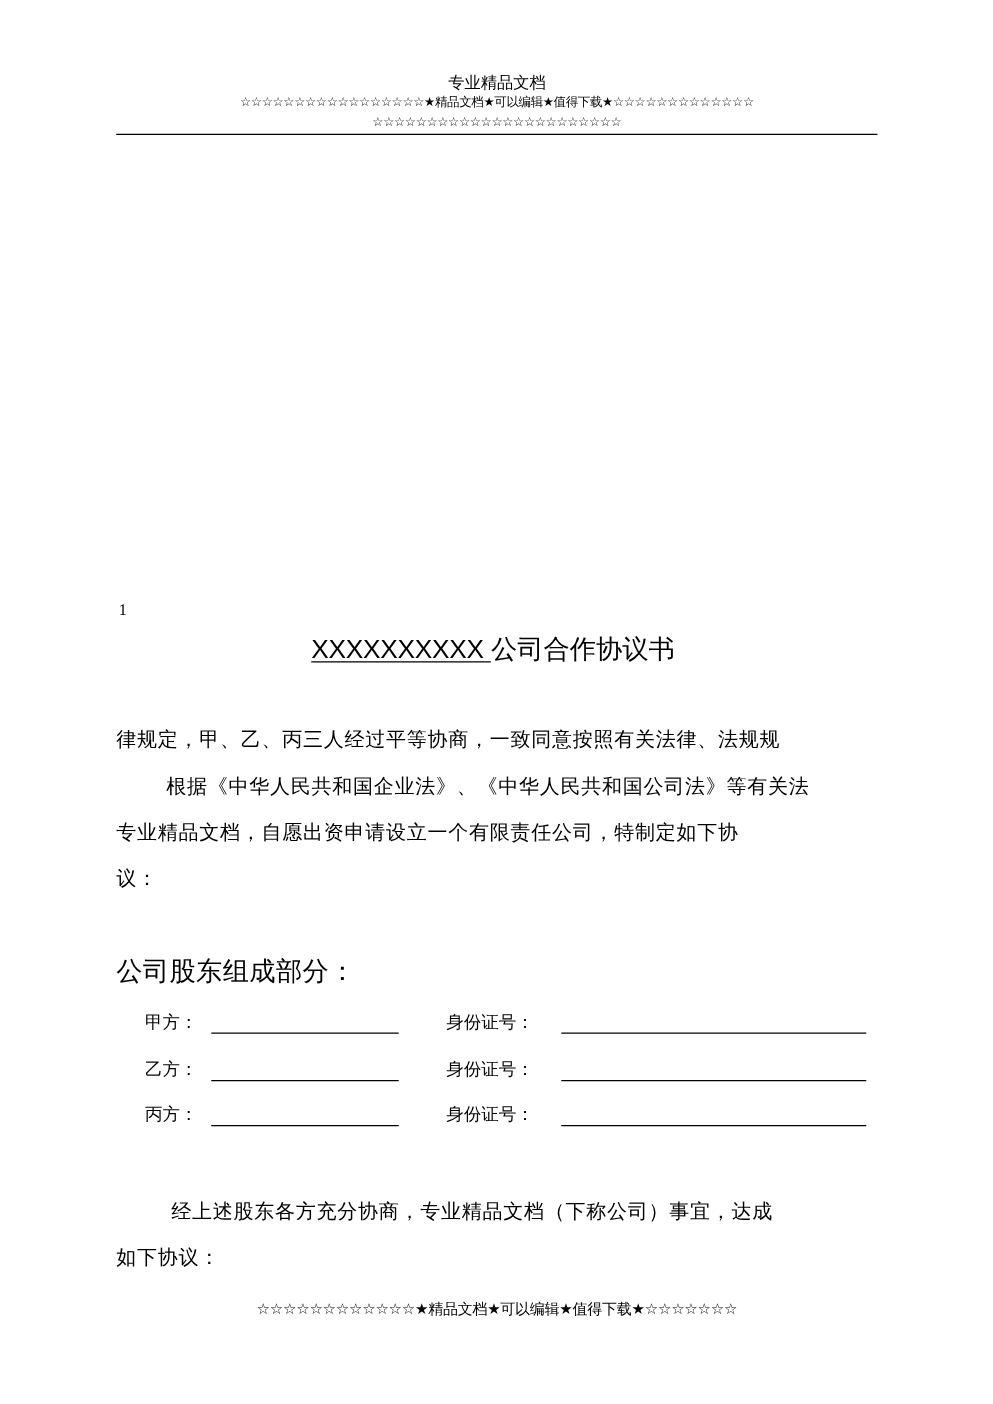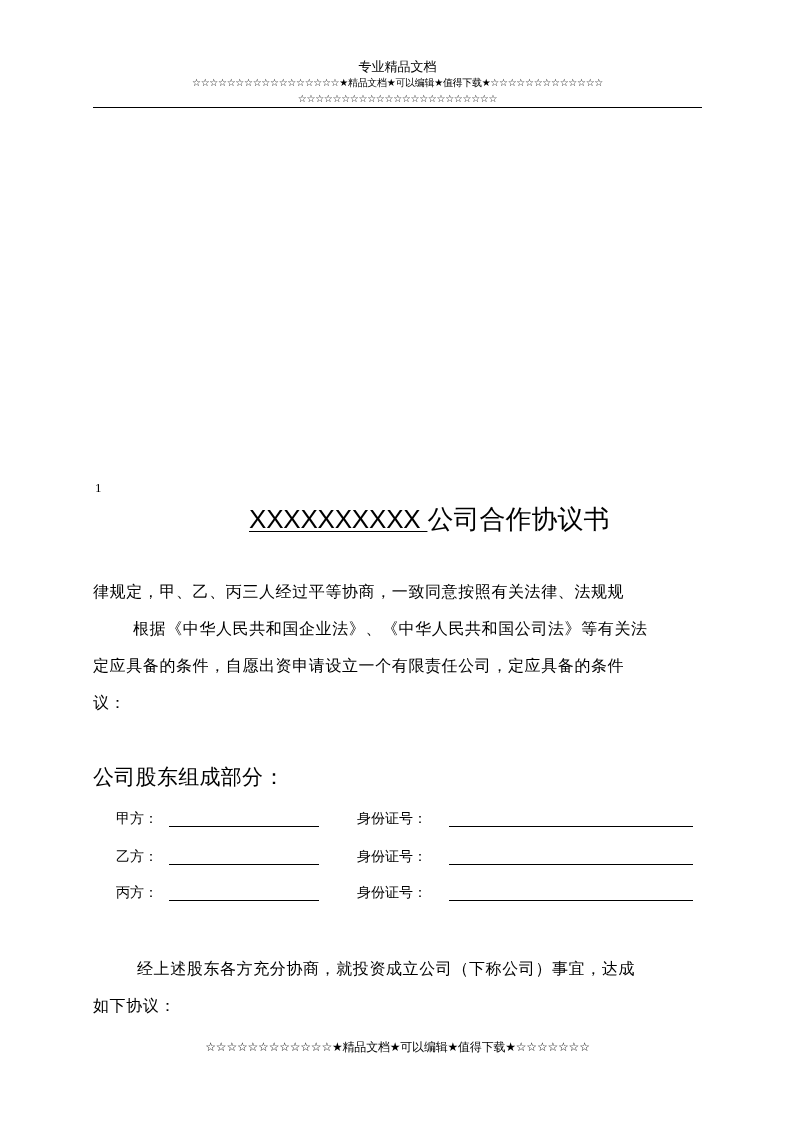--- a/index.html
+++ b/index.html
@@ -50,21 +50,21 @@
       top: 480px;
       font-family: "Liberation Serif", "DejaVu Serif", serif;
       font-size: 13px;
       line-height: 15px;
     }
     
     .doc-title {
       position: absolute;
       left: 249px;
       top: 506px;
-      font-size: 26px;
+      font-size: 21px;
       line-height: 26px;
       white-space: nowrap;
     }
     .doc-title .placeholder {
       text-decoration: underline;
       text-underline-offset: 3px;
       text-decoration-thickness: 1px;
       font-family: "Liberation Sans", "DejaVu Sans", sans-serif;
       letter-spacing: -0.2px;
     }
@@ -157,21 +157,21 @@
 
   <div class="page-num">1</div>
 
   <div class="doc-title">
     <span class="placeholder">XXXXXXXXXX </span><span>公司合作协议书</span>
   </div>
 
   <div class="para para-intro" style="text-indent:0;">
     <span class="line">律规定，甲、乙、丙三人经过平等协商，一致同意按照有关法律、法规规</span>
     <span class="line first">根据《中华人民共和国企业法》、《中华人民共和国公司法》等有关法</span>
-    <span class="line">定应具备的条件，自愿出资申请设立一个有限责任公司，定应具备的条件</span>
+    <span class="line">专业精品文档，自愿出资申请设立一个有限责任公司，特制定如下协</span>
     <span class="line">议：</span>
   </div>
 
   <div class="section-heading">公司股东组成部分：</div>
 
   <div class="sh-row row-a">
     <span class="party-label">甲方：</span>
     <span class="party-blank"></span>
     <span class="id-label">身份证号：</span>
     <span class="id-blank"></span>
@@ -185,19 +185,19 @@
   </div>
 
   <div class="sh-row row-c">
     <span class="party-label">丙方：</span>
     <span class="party-blank"></span>
     <span class="id-label">身份证号：</span>
     <span class="id-blank"></span>
   </div>
 
   <div class="para para-close">
-    <span class="line first">经上述股东各方充分协商，就投资成立公司（下称公司）事宜，达成</span>
+    <span class="line first">经上述股东各方充分协商，专业精品文档（下称公司）事宜，达成</span>
     <span class="line">如下协议：</span>
   </div>
 
   <div class="footer">☆☆☆☆☆☆☆☆☆☆☆☆★精品文档★可以编辑★值得下载★☆☆☆☆☆☆☆</div>
 
 </div>
 
 </body></html>

